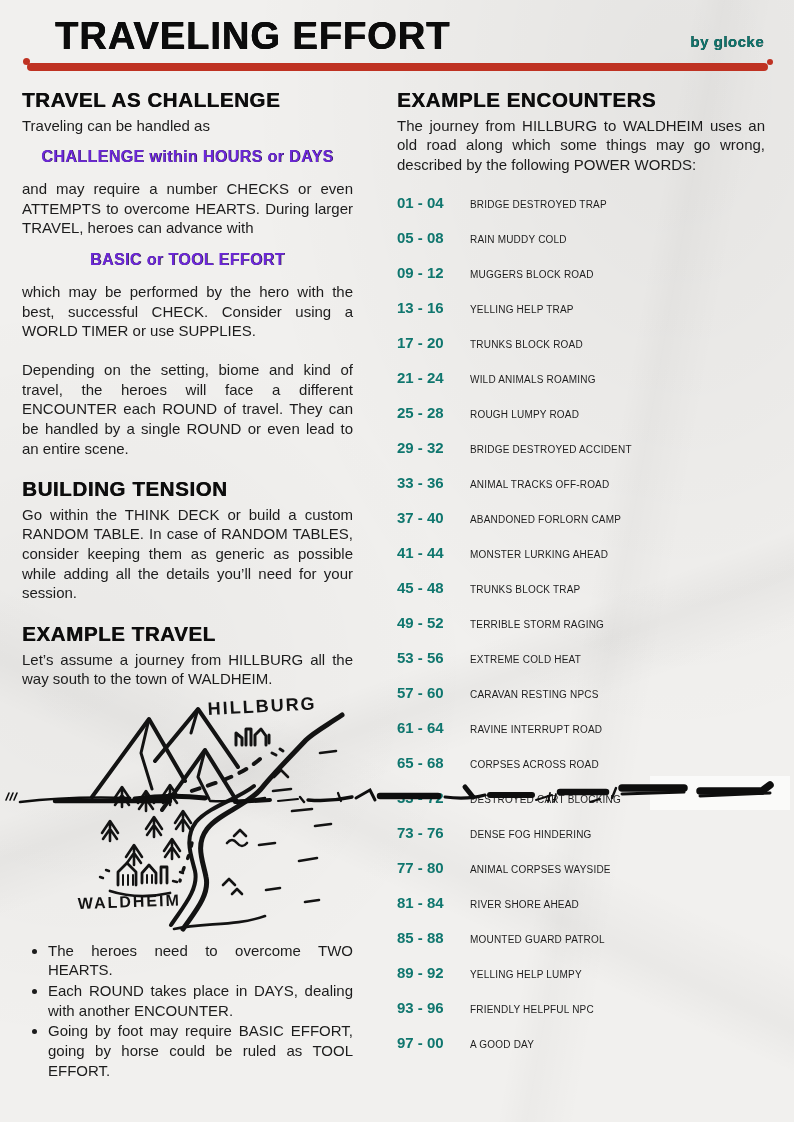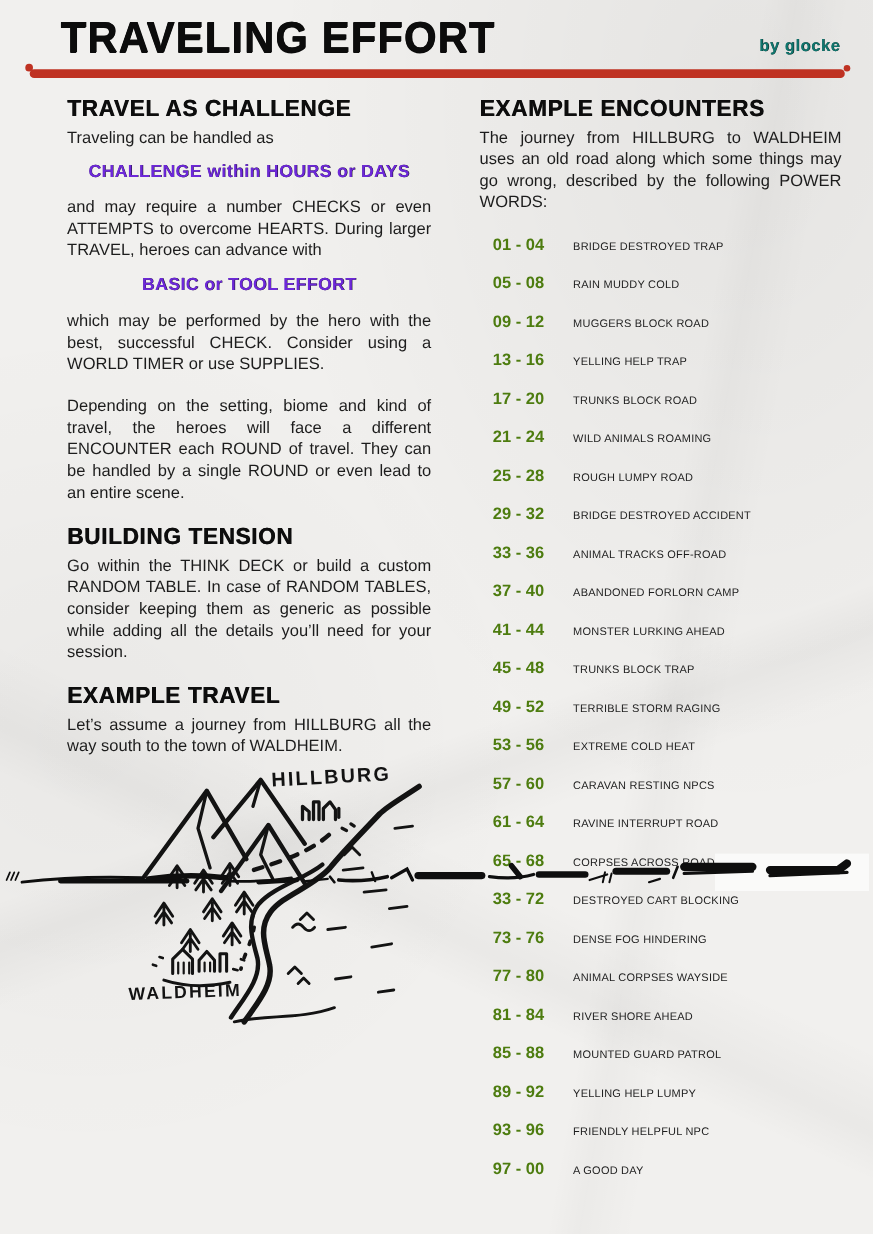--- a/index.html
+++ b/index.html
@@ -32,21 +32,21 @@
   }
   .red-rule{
     position:relative;margin:8px 24px 0 25px;height:9px;
     border-radius:5px;
   }
   .red-rule .bar{position:absolute;left:2px;right:2px;top:1px;height:8px;border-radius:4px;}
   .red-rule .dot-l{position:absolute;left:-2px;top:-4px;width:7px;height:7px;border-radius:50%;}
   .red-rule .dot-r{position:absolute;right:-3px;top:-3px;width:6px;height:6px;border-radius:50%;}
 
   
-  .columns{display:flex;padding:17px 29px 0 61px;gap:44px;}
+  .columns{display:flex;padding:17px 29px 0 22px;gap:44px;}
   .col-left{width:331px;flex:0 0 331px;}
   .col-right{flex:1;}
 
   h2.sec{
     margin:0 0 5px 0;font-size:20.5px;font-weight:bold;color:#0d0d0d;
     letter-spacing:0.6px;line-height:1.1;
     text-shadow:0.5px 0 #0d0d0d;
     transform:scaleY(1.03);transform-origin:left top;
   }
   .para{font-size:15px;line-height:1.31;text-align:justify;margin:0 0 19px 0;}
@@ -64,21 +64,21 @@
   
   .map-wrap{margin:4px 0 2px 0;}
   .map-wrap svg{display:block;}
   .map-ink{stroke:#131313;fill:none;stroke-linecap:round;stroke-linejoin:round;}
   .map-label{font-family:"Liberation Sans","DejaVu Sans",sans-serif;font-weight:bold;fill:#131313;}
 
   
   .enc-intro{margin-bottom:15px;}
   .enc-table{margin-top:19px;}
   .enc-row{display:flex;align-items:baseline;margin:0 0 14px 0;line-height:19px;}
-  .enc-range{flex:0 0 73px;font-weight:bold;font-size:15px;color:#4d7c0f;margin-left:12px;}
+  .enc-range{flex:0 0 73px;font-weight:bold;font-size:15px;color:#0f766e;}
   .enc-result{font-size:10px;color:#1d1d1d;letter-spacing:0.2px;}
 
   
   .footer{position:absolute;left:0;right:0;bottom:8px;height:40px;}
   .footer svg{display:block;}
   .scribble{stroke:#0e0e0e;fill:none;stroke-linecap:round;}
 </style>
 </head>
 <body>
 
@@ -178,20 +178,28 @@
             <path d="M78,184 l3,1 M84,177 l3,1 M151,188 l4,1 M158,179 l3,1" stroke-width="2.4"></path>
           </g>
 
           <path class="map-ink" stroke-width="2.6" d="M152,236 C182,229 212,234 243,223"></path>
 
           <text class="map-label" x="186" y="22" font-size="18" letter-spacing="2" transform="rotate(-3 186 22)">HILLBURG</text>
           <text class="map-label" x="56" y="216" font-size="16" letter-spacing="2" transform="rotate(-2 56 216)">WALDHEIM</text>
         </svg>
       </div>
 
+      <ul class="bullets">
+
+          <li>The heroes need to overcome TWO HEARTS.</li>
+
+          <li>Each ROUND takes place in DAYS, dealing with another ENCOUNTER.</li>
+
+          <li>Going by foot may require BASIC EFFORT, going by horse could be ruled as TOOL EFFORT.</li>
+        </ul>
     </div>
 
     <div class="col-right">
       <h2 class="sec">EXAMPLE ENCOUNTERS</h2>
       <p class="para enc-intro">The journey from HILLBURG to WALDHEIM uses an old road along which some things may go wrong, described by the following POWER WORDS:</p>
 
       <div class="enc-table">
 
           <div class="enc-row">
             <span class="enc-range">01 - 04</span>

